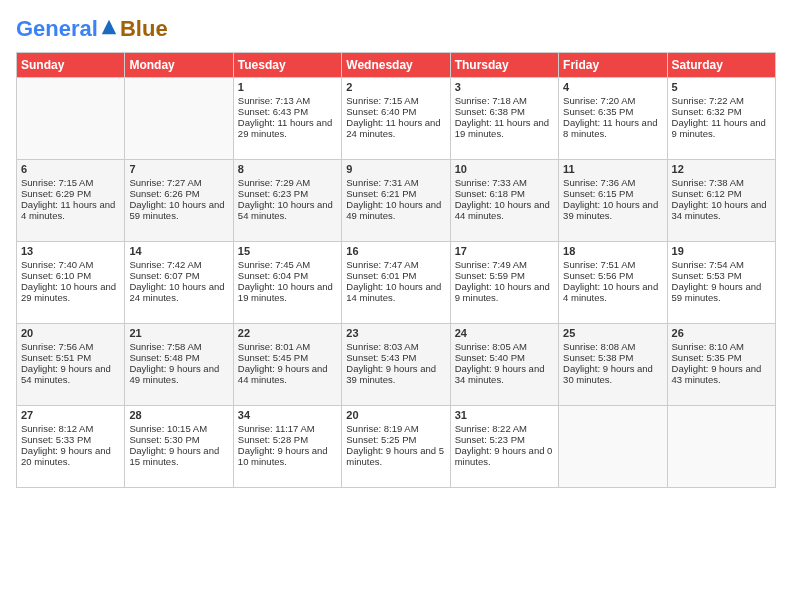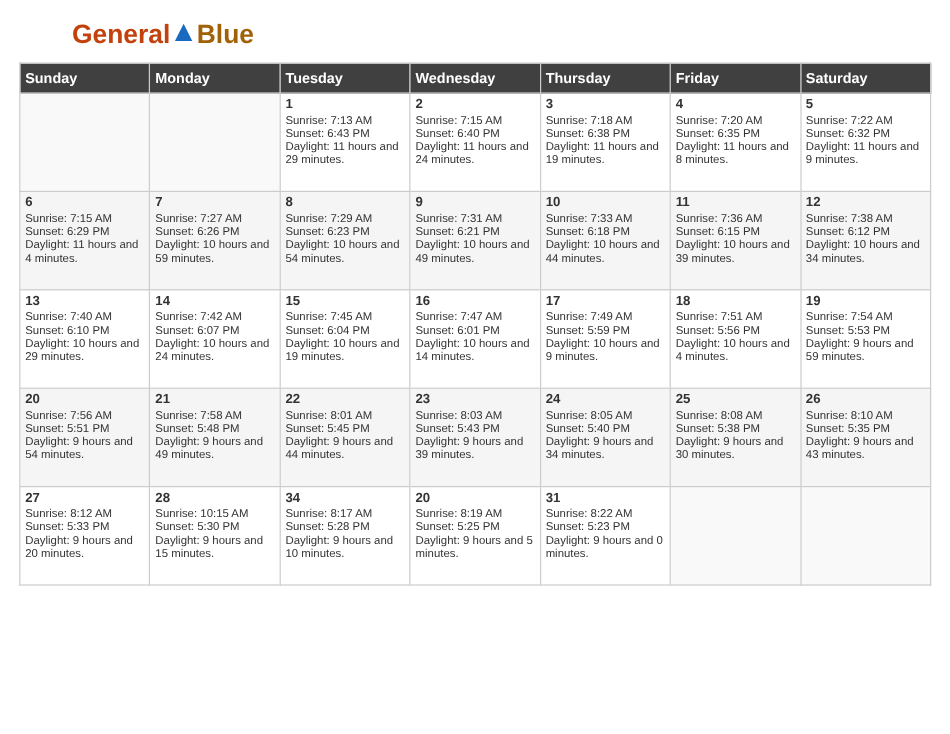--- a/index.html
+++ b/index.html
@@ -23,21 +23,21 @@
       margin-bottom: 10px;
     }
     .logo {
       display: flex;
       align-items: center;
     }
     .logo-text {
       font-size: 22px;
       font-weight: bold;
     }
-    .logo-general { color: #c2410c; margin-left: 44px; }
+    .logo-general { color: #3b82f6; }
     .logo-blue { color: #a16207; }
     .logo-icon {
       width: 18px;
       height: 18px;
       margin-left: 2px;
       margin-right: 2px;
     }
     .title-block {
       text-align: right;
     }
@@ -49,21 +49,21 @@
     .location {
       font-size: 16px;
       color: #333;
     }
     table {
       width: 100%;
       border-collapse: collapse;
       table-layout: fixed;
     }
     thead tr {
-      background: #404040;
+      background: #ef4444;
       margin-left: 20px;
     }
     thead th {
       color: #fff;
       font-size: 12px;
       font-weight: bold;
       padding: 5px 4px;
       text-align: left;
       border: 1px solid #ccc;
     }
@@ -296,21 +296,21 @@
             <div>Daylight: 9 hours and 20 minutes.</div>
           </td>
           <td>
             <span class="day-num">28</span>
             <div>Sunrise: 10:15 AM</div>
             <div>Sunset: 5:30 PM</div>
             <div>Daylight: 9 hours and 15 minutes.</div>
           </td>
           <td>
             <span class="day-num">34</span>
-            <div>Sunrise: 8:17 AM</div>
+            <div>Sunrise: 11:17 AM</div>
             <div>Sunset: 5:28 PM</div>
             <div>Daylight: 9 hours and 10 minutes.</div>
           </td>
           <td>
             <span class="day-num">20</span>
             <div>Sunrise: 8:19 AM</div>
             <div>Sunset: 5:25 PM</div>
             <div>Daylight: 9 hours and 5 minutes.</div>
           </td>
           <td>

